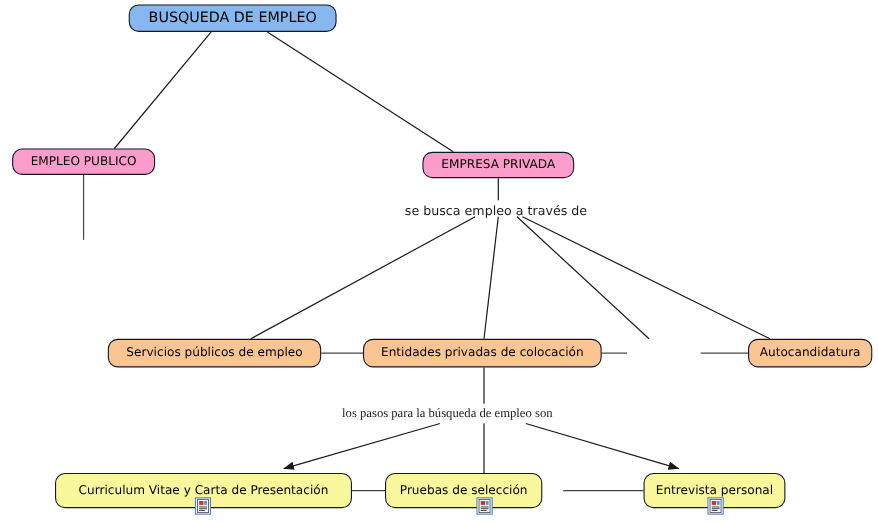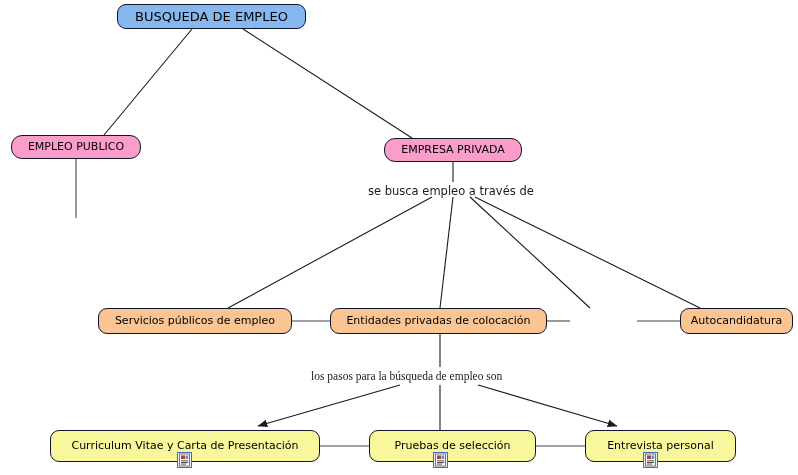--- a/index.html
+++ b/index.html
@@ -31,21 +31,21 @@
     display: flex;
     align-items: center;
     justify-content: center;
     text-align: center;
     color: #000000;
     line-height: 1.22;
     white-space: pre;
     z-index: 2;
   }
   .node.blue   { background: #86b7ef; }
-  .node.pink   { background: #fc9ccb; border-radius: 11px; }
+  .node.pink   { background: #fc9ccb; }
   .node.orange { background: #fbc593; }
   .node.yellow { background: #f8f79c; }
 
   .n-root   { font-size: 13px; }
   .n-lvl2   { font-size: 11px; }
   .n-lvl3   { font-size: 11px; }
   .n-lvl4   { font-size: 11px; }
 
   .edge-label {
     position: absolute;
@@ -128,25 +128,25 @@
 
 
   <div class="node yellow n-lvl4" style="left:50px; top:430px; width:270px; height:32px;">
     <span>Curriculum Vitae y Carta de Presentación</span>
   </div>
 
   <div class="node orange n-lvl3" style="left:680px; top:308px; width:113px; height:26px;">
     <span>Autocandidatura</span>
   </div>
 
-  <div class="node yellow n-lvl4" style="left:369px; top:430px; width:167px; height:32px;">
+  <div class="node yellow n-lvl4" style="left:350px; top:430px; width:143px; height:32px;">
     <span>Pruebas de selección</span>
   </div>
 
-  <div class="node yellow n-lvl4" style="left:585px; top:430px; width:151px; height:32px;">
+  <div class="node yellow n-lvl4" style="left:585px; top:430px; width:129px; height:32px;">
     <span>Entrevista personal</span>
   </div>
 
   <svg class="doc-icon" style="left:177px; top:452px;" viewBox="0 0 15 16">
     <rect x="0.5" y="0.5" width="14" height="15" fill="#eef2fb" stroke="#3a6fc4" stroke-width="1"></rect>
     <rect x="2.5" y="2" width="10" height="12" fill="#ffffff" stroke="#55565a" stroke-width="0.8"></rect>
     <rect x="4" y="3.4" width="4" height="3.6" fill="#c0392b"></rect>
     <rect x="8.6" y="3.4" width="2.6" height="3.6" fill="#5b8fd6"></rect>
     <rect x="4" y="8.4" width="7.2" height="0.9" fill="#3a3a3a"></rect>
     <rect x="4" y="10" width="7.2" height="0.9" fill="#3a3a3a"></rect>

